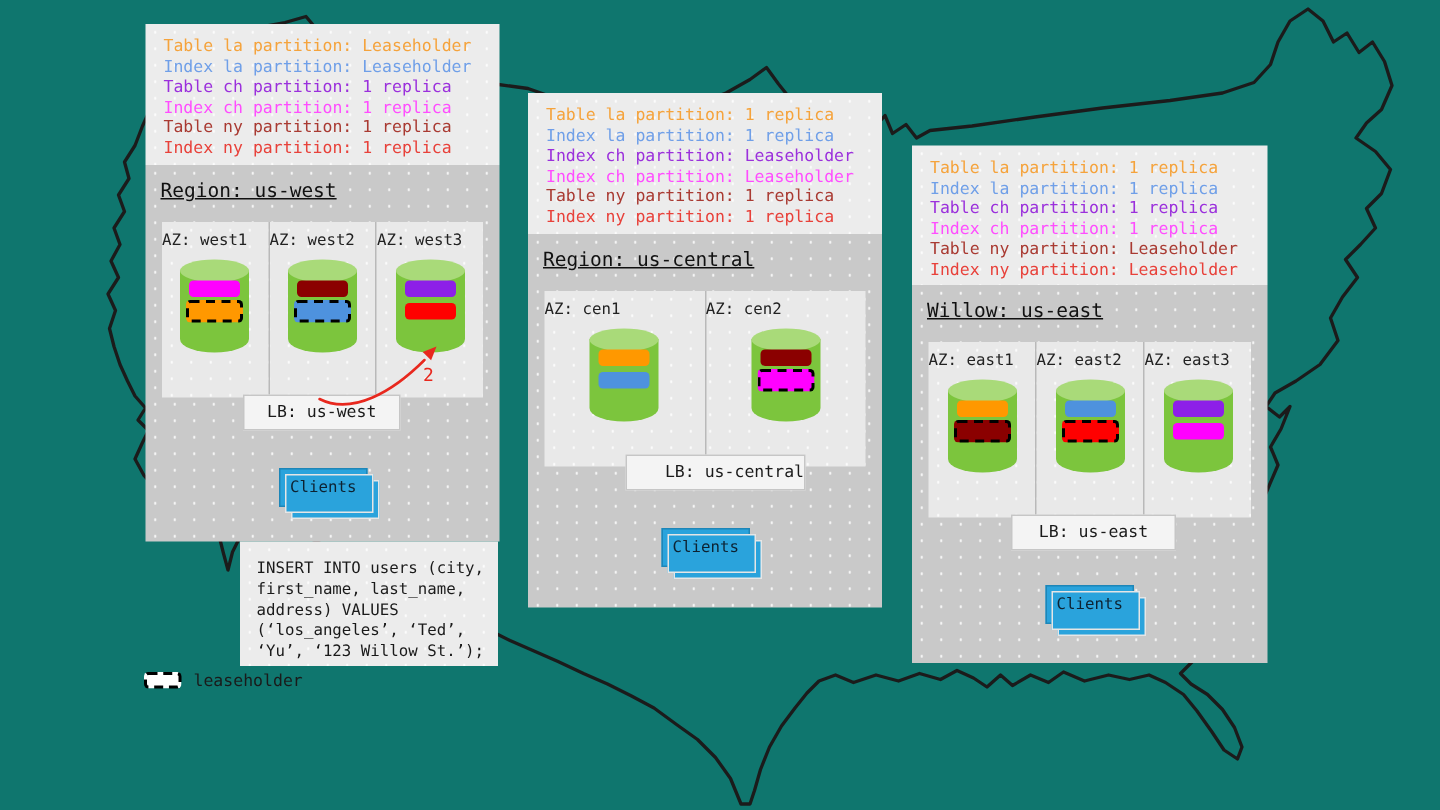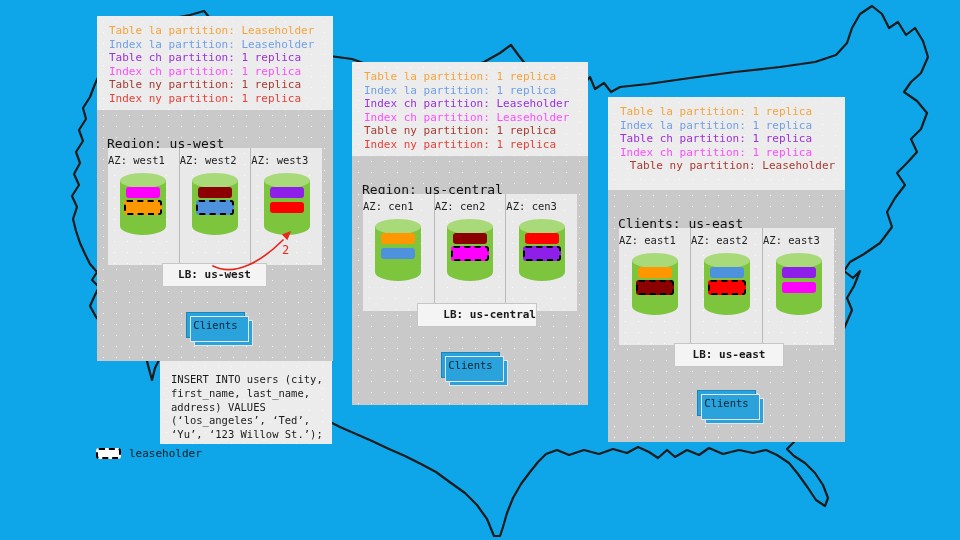--- a/index.html
+++ b/index.html
@@ -1,46 +1,46 @@
 <!DOCTYPE html>
 <html style="--clients_blue: #2aa3dc; --clients_border: #1d86b8; --cylinder_body: #7cc53d; --cylinder_top: #a9da79; --panel_light: #ececec; --panel_dark: #c9c9c9; --az_panel: #e9e9e9; --lb_box: #f4f4f4; --map_outline: #1b1b1b; --arrow_red: #e8281e;"><head>
 <meta charset="utf-8">
 <style>
   html,body{margin:0;padding:0;background:#fff;}
-  #canvas{position:relative;width:960px;height:540px;overflow:hidden;background:#0ea5e9;
+  #canvas{position:relative;width:960px;height:540px;overflow:hidden;background:#0f766e;
           font-family:"DejaVu Sans Mono","Liberation Mono",monospace;color:#1a1a1a;}
   svg{display:block;}
   #map-svg{position:absolute;left:0;top:0;z-index:0;}
   #arrow-svg{position:absolute;left:0;top:0;z-index:6;pointer-events:none;}
 
   .speckle{background-image:radial-gradient(rgba(255,255,255,.85) .8px, rgba(0,0,0,0) 1px);
            background-size:13px 11px;}
 
   .legend{position:absolute;z-index:2;background-color:var(--panel_light);padding:8px 0 0 12px;box-sizing:border-box;}
   .note{font-size:11px;line-height:13.6px;white-space:pre;}
 
   .region{position:absolute;z-index:1;background-color:var(--panel_dark);}
-  .region-title{position:absolute;left:10px;top:26px;font-size:13px;color:#111;}
+  .region-title{position:absolute;left:10px;top:10px;font-size:13px;color:#111;text-decoration:underline;}
 
   .az-panel{position:absolute;left:11px;right:11px;top:38px;height:117px;
             background-color:var(--az_panel);display:flex;z-index:1;}
   .az-col{flex:1;position:relative;}
   .az-col + .az-col{border-left:1px solid #b9b9b9;}
   .az-header{text-align:left;padding-top:6px;font-size:10.5px;color:#222;}
 
   .cyl{width:46px;height:62px;margin:7px auto 0;position:relative;}
   .cyl-body{position:absolute;left:0;right:0;top:7px;bottom:0;
             border-radius:0 0 23px 23px / 0 0 9px 9px;}
   .cyl-top{position:absolute;left:0;right:0;top:0;height:15px;border-radius:50%;}
   .bar{position:absolute;left:50%;transform:translateX(-50%);width:34px;height:11px;border-radius:3px;}
   .bar1{top:14px;} .bar2{top:29px;}
   .bar.leaseholder{border:2px dashed #000;margin-top:-2px;}
 
   .lb-box{position:absolute;z-index:3;height:24px;line-height:22px;box-sizing:border-box;
-          background-color:var(--lb_box);border:1px solid #c6c6c6;text-align:center;font-size:11px;font-weight:bold;}
+          background-color:var(--lb_box);border:1px solid #c6c6c6;text-align:center;font-size:11px;}
   #west-region .lb-box{left:65px;top:153px;width:105px;}
   #central-region .lb-box{left:65px;top:147px;width:120px;text-align:right;}
   #east-region .lb-box{left:66px;top:153px;width:110px;}
 
   .clients{position:absolute;z-index:3;width:59px;height:26px;
            background-color:var(--clients_blue);border:1px solid var(--clients_border);
            font-family:inherit;font-size:10.5px;color:#0d2231;cursor:pointer;padding:1px;}
   .clients::before,.clients::after{content:"";position:absolute;width:100%;height:100%;
            background-color:var(--clients_blue);border:1px solid #e6e6e6;}
   .clients::before{left:3px;top:3px;z-index:-1;}
@@ -138,43 +138,35 @@
       </div>
       <div class="az-col">
         <div class="az-header">AZ: cen2</div>
         <div class="cyl">
           <div class="cyl-body" style="background-color: rgb(124, 197, 61);"></div>
           <div class="cyl-top" style="background-color: rgb(169, 218, 121);"></div>
           <div class="bar bar1" style="background-color: rgb(139, 0, 0);"></div>
           <div class="bar bar2 leaseholder" style="background-color: rgb(255, 0, 255);"></div>
         </div>
       </div>
-      <div class="az-col">
-        <div class="az-header">AZ: cen3</div>
-        <div class="cyl">
-          <div class="cyl-body" style="background-color: rgb(124, 197, 61);"></div>
-          <div class="cyl-top" style="background-color: rgb(169, 218, 121);"></div>
-          <div class="bar bar1" style="background-color: rgb(255, 0, 0);"></div>
-          <div class="bar bar2 leaseholder" style="background-color: rgb(141, 31, 232);"></div>
-        </div>
-      </div>
     </div>
     <div class="lb-box">LB: us-central</div>
     <button class="clients">Clients</button>
   </div>
 
   <div id="east-legend" class="legend speckle">
     <div class="note" style="color: rgb(245, 163, 60);">Table la partition: 1 replica</div>
     <div class="note" style="color: rgb(111, 159, 232);">Index la partition: 1 replica</div>
     <div class="note" style="color: rgb(155, 48, 220);">Table ch partition: 1 replica</div>
     <div class="note" style="color: rgb(255, 77, 255);">Index ch partition: 1 replica</div>
-    <div class="note" style="color: rgb(169, 58, 50); text-align: center;">Table ny partition: Leaseholder</div>
+    <div class="note" style="color: rgb(169, 58, 50);">Table ny partition: Leaseholder</div>
+    <div class="note" style="color: rgb(232, 65, 58);">Index ny partition: Leaseholder</div>
   </div>
   <div id="east-region" class="region speckle">
-    <div class="region-title">Clients: us-east</div>
+    <div class="region-title">Willow: us-east</div>
     <div class="az-panel speckle">
       <div class="az-col">
         <div class="az-header">AZ: east1</div>
         <div class="cyl">
           <div class="cyl-body" style="background-color: rgb(124, 197, 61);"></div>
           <div class="cyl-top" style="background-color: rgb(169, 218, 121);"></div>
           <div class="bar bar1" style="background-color: rgb(255, 152, 0);"></div>
           <div class="bar bar2 leaseholder" style="background-color: rgb(139, 0, 0);"></div>
         </div>
       </div>

